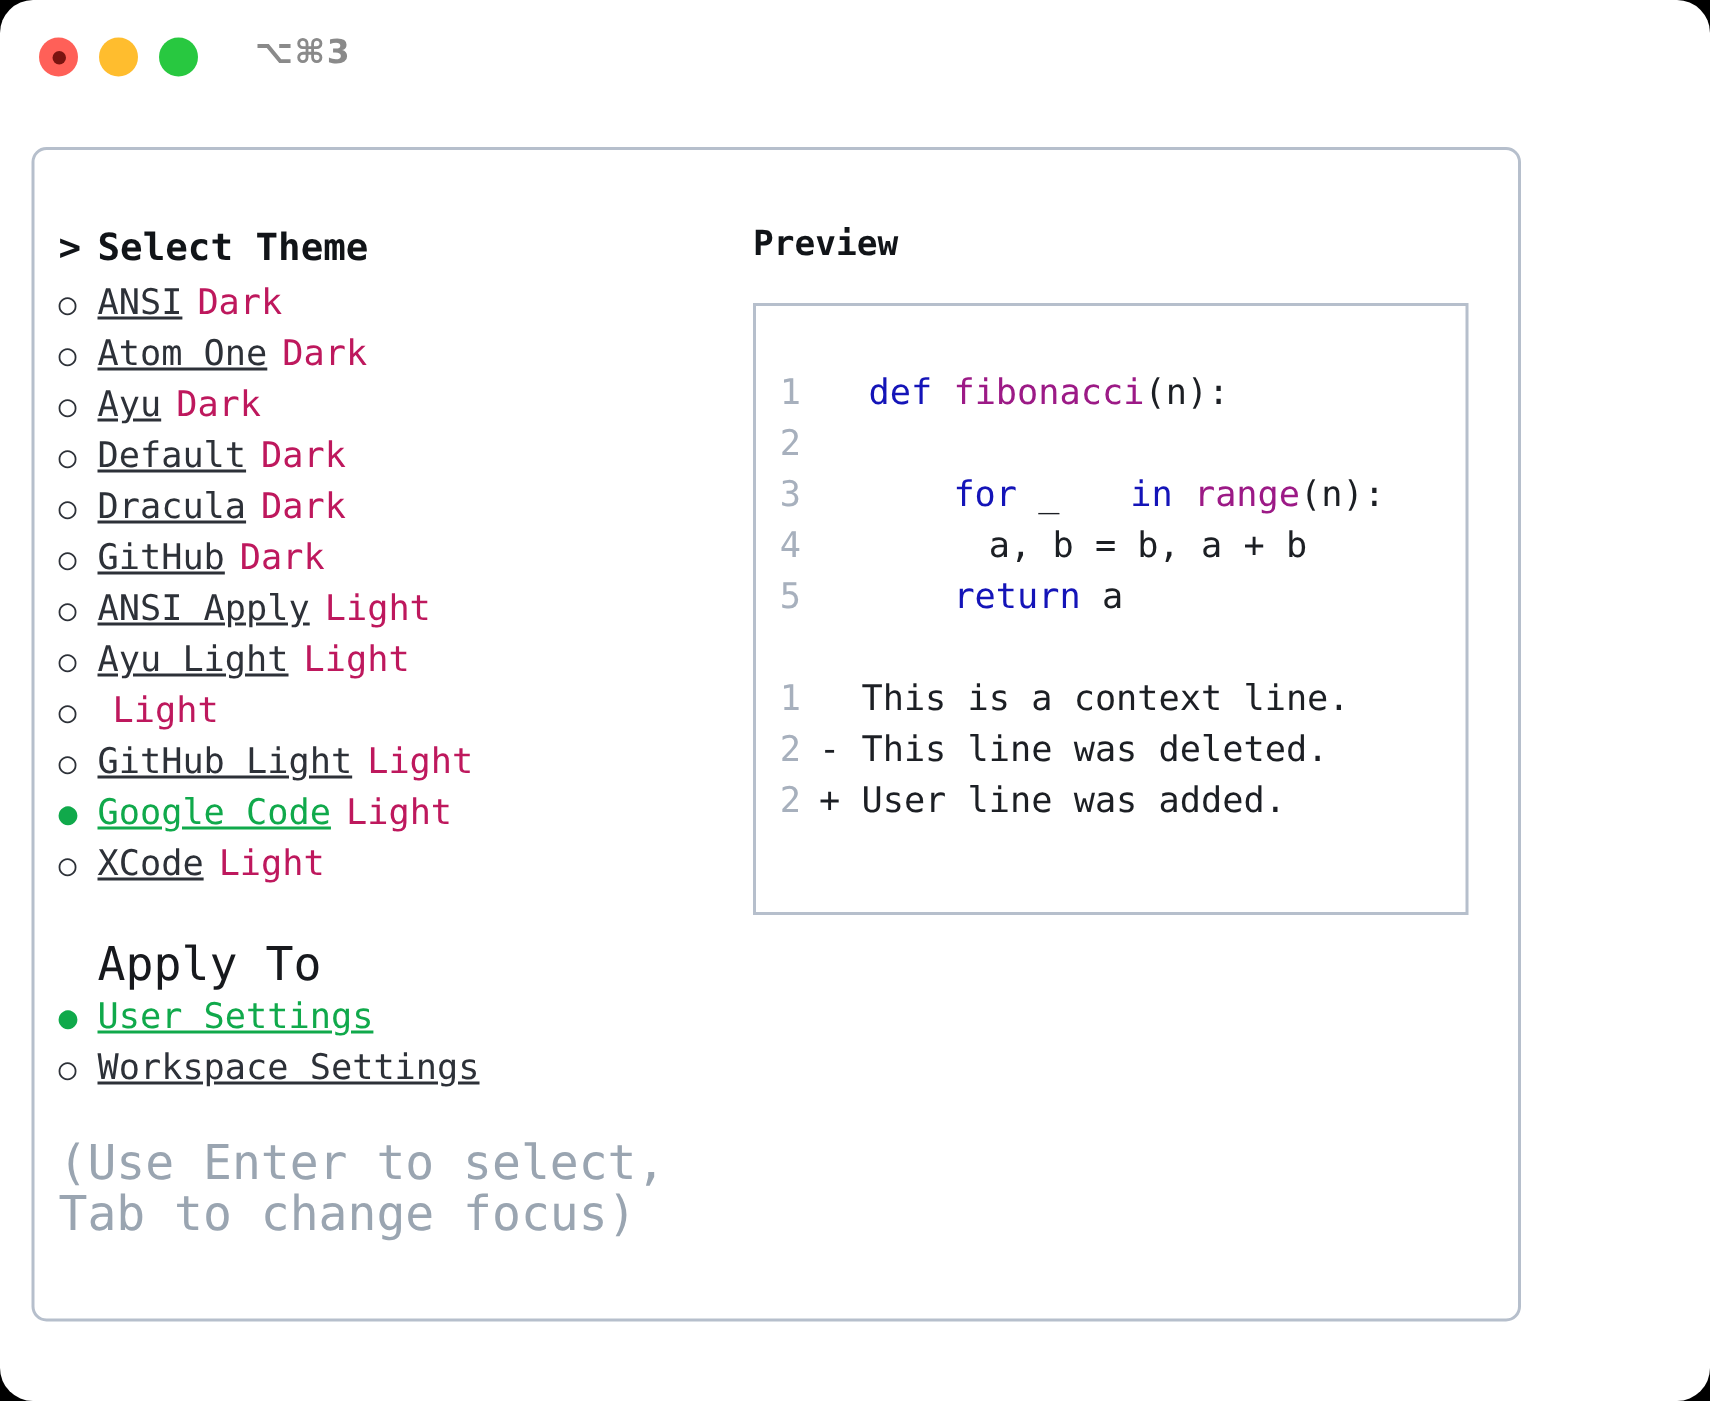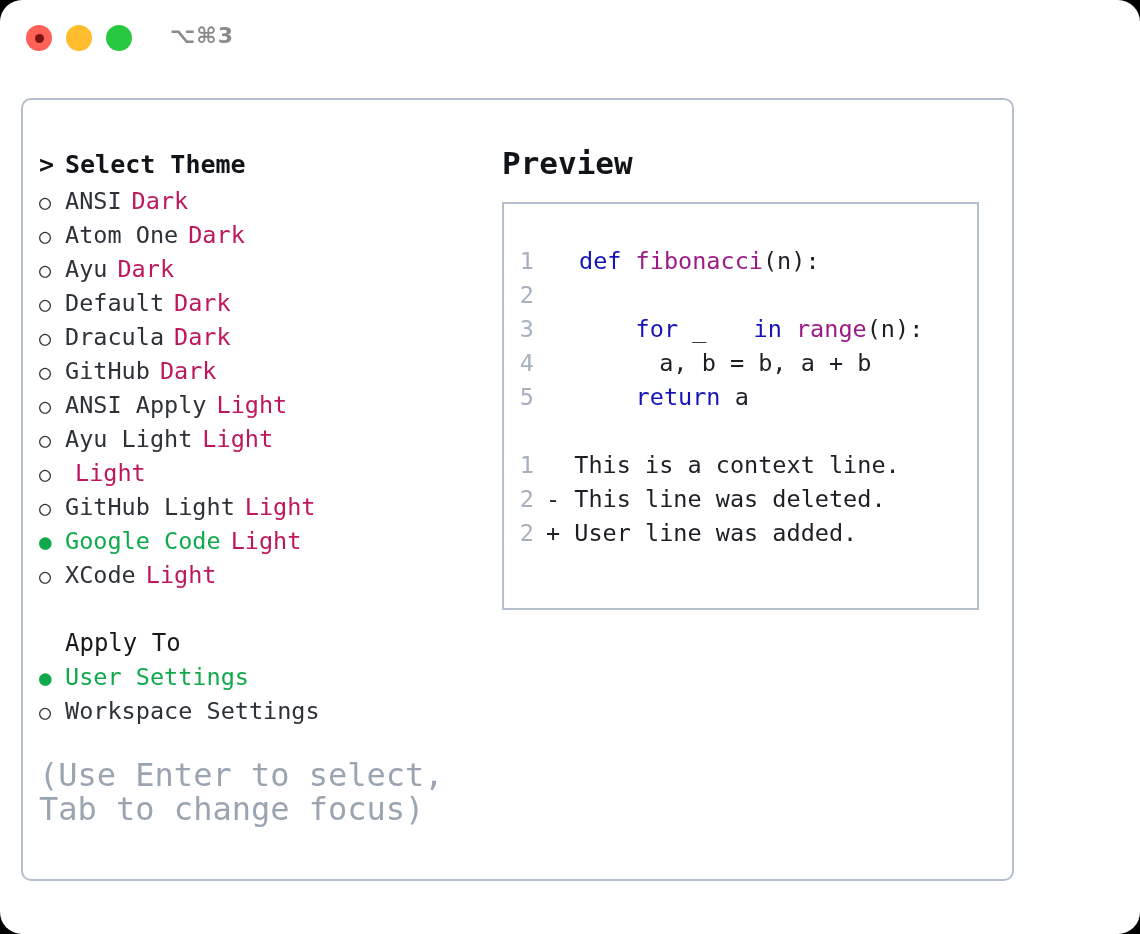--- a/index.html
+++ b/index.html
@@ -101,21 +101,21 @@
     width: 26px;
     flex: 0 0 26px;
     font-size: 20px;
     line-height: 34px;
     color: #2d3138;
   }
   .row .marker.dot {
     color: #10a94b;
     font-size: 21px;
   }
-  .row .label { color: #2d3138; }
+  .row .label { color: #2d3138; text-decoration: underline; }
   .row.selected .label { color: #10a94b; }
   .row .tag {
     color: #be185d;
     padding-left: 10px;
   }
 
   .heading {
     display: flex;
     align-items: baseline;
     height: 38px;
@@ -129,21 +129,21 @@
     display: inline-block;
     width: 26px;
     flex: 0 0 26px;
     font-weight: bold;
   }
 
   .subheading {
     display: flex;
     align-items: baseline;
     height: 34px;
-    font-size: 24px;
+    font-size: 31px;
     line-height: 34px;
     color: #17191d;
     white-space: pre;
   }
   .subheading .marker {
     display: inline-block;
     width: 26px;
     flex: 0 0 26px;
   }
 
@@ -157,21 +157,21 @@
     color: #9aa5b1;
   }
 
   
   .right-col {
     position: absolute;
     left: 479px; top: 46px;
     width: 500px;
   }
   .preview-title {
-    font-size: 31px;
+    font-size: 23px;
     line-height: 34px;
     font-weight: bold;
     color: #111418;
     margin-bottom: 22px;
   }
   .code-box {
     width: 477px;
     height: 408px;
     border: 2px solid #b6bfcc;
     background: #ffffff;

